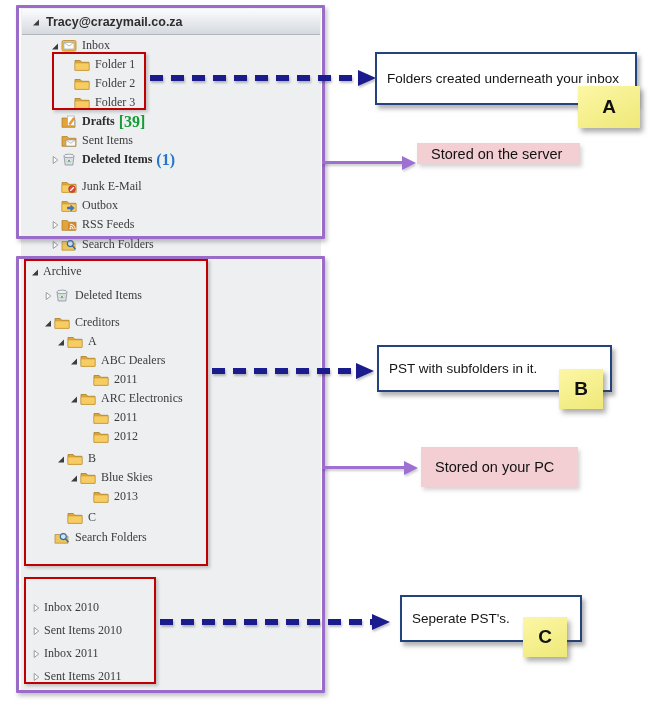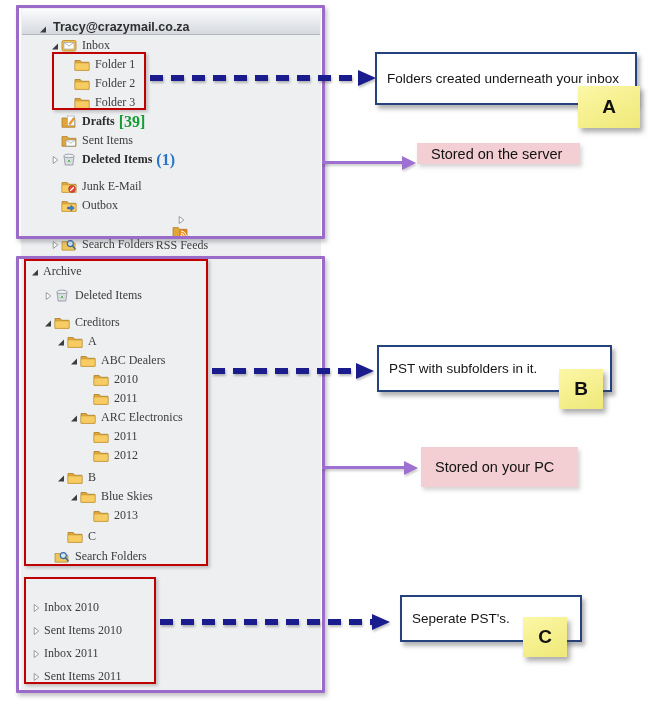--- a/index.html
+++ b/index.html
@@ -6,21 +6,21 @@
     --purple:#9a6bc9; --red:#c00000; --navy:#1a1c8e; --navybox:#24427c;
     --parrow:#9d70d2; --pink:#f3ced2; --panel:#edeff1;
     --green:#169c34; --blue:#2775c9;
   }
   html,body{margin:0;padding:0;background:#fff;}
   .canvas{position:relative;width:651px;height:715px;background:#fff;
     font-family:"Liberation Sans",sans-serif;overflow:hidden;}
   .panel{position:absolute;left:21px;top:8px;width:300px;height:683px;background:var(--panel);}
   .header-band{position:absolute;left:22px;top:9px;width:298px;height:26px;box-sizing:border-box;
     background:linear-gradient(#fbfcfd,#e4e7eb 60%,#d5d9de);border-bottom:1px solid #b3b6bc;
-    display:flex;align-items:flex-end;padding-left:14px;}
+    display:flex;align-items:center;padding-left:7px;}
   .hlabel{font-weight:bold;font-size:12.5px;color:#2e2e2e;margin-left:4px;}
   .tree{position:absolute;width:292px;font-family:Liberation Serif, serif;}
   .trow{display:flex;align-items:center;height:19px;}
   .pst-rows .trow{height:23px;}
   .twisty{width:13px;flex:none;display:flex;justify-content:center;align-items:center;}
   .ticon{width:19px;flex:none;display:flex;align-items:center;}
   .tlabel{font-size:12px;color:#3b3b3b;white-space:nowrap;margin-left:2px;}
   .tlabel.bold{font-weight:bold;color:#2c2c2c;}
   .tcount{font-size:16px;font-weight:bold;margin-left:4px;}
   .cg{color:var(--green);} .cb{color:var(--blue);}
@@ -167,21 +167,21 @@
         <span class="twisty"></span>
         <span class="ticon">
           <svg width="16" height="13" viewBox="0 0 16 13">
             <path d="M1 2.5h5.2l1.6 1.8H15v8H1z" fill="#e2a53a" stroke="#a87d24" stroke-width="0.7"></path>
             <path d="M1 5h14v7.3H1z" fill="#f7cd63" stroke="#c79a35" stroke-width="0.6"></path>
             <path d="M6.5 8h3.4V6.2l3.4 2.9-3.4 2.9V10H6.5z" fill="#3a7bd5" stroke="#235a9e" stroke-width="0.5"></path>
           </svg>
         </span>
         <span class="tlabel">Outbox</span>
       </div>
-      <div class="trow" style="padding-left: 26px; flex-direction: column;">
+      <div class="trow" style="padding-left: 26px;">
         <span class="twisty">
           <svg width="10" height="10" viewBox="0 0 10 10">
             <polygon points="3.2,1.5 7.8,5 3.2,8.5" fill="#fefefe" stroke="#9b9b9b" stroke-width="1"></polygon>
           </svg>
         </span>
         <span class="ticon">
           <svg width="16" height="13" viewBox="0 0 16 13">
             <path d="M1 2.5h5.2l1.6 1.8H15v8H1z" fill="#e2a53a" stroke="#a87d24" stroke-width="0.7"></path>
             <rect x="7.6" y="5" width="7" height="7" rx="1.2" fill="#ef8c20" stroke="#bf6a10" stroke-width="0.5"></rect>
             <circle cx="9.4" cy="10.4" r="0.9" fill="#fff"></circle>
@@ -274,30 +274,20 @@
         <span class="tlabel">ABC Dealers</span>
       </div>
       <div class="trow" style="padding-left: 58px;">
         <span class="twisty"></span>
         <span class="ticon">
           <svg width="16" height="13" viewBox="0 0 16 13">
             <path d="M1 2.5h5.2l1.6 1.8H15v8H1z" fill="#e2a53a" stroke="#a87d24" stroke-width="0.8"></path>
             <path d="M1 5h14v7.3H1z" fill="#f7cd63" stroke="#c79a35" stroke-width="0.6"></path>
           </svg>
         </span>
-        <span class="tlabel">2010</span>
-      </div>
-      <div class="trow" style="padding-left: 58px;">
-        <span class="twisty"></span>
-        <span class="ticon">
-          <svg width="16" height="13" viewBox="0 0 16 13">
-            <path d="M1 2.5h5.2l1.6 1.8H15v8H1z" fill="#e2a53a" stroke="#a87d24" stroke-width="0.8"></path>
-            <path d="M1 5h14v7.3H1z" fill="#f7cd63" stroke="#c79a35" stroke-width="0.6"></path>
-          </svg>
-        </span>
         <span class="tlabel">2011</span>
       </div>
       <div class="trow" style="padding-left: 45px;">
         <span class="twisty">
           <svg width="10" height="10" viewBox="0 0 10 10">
             <polygon points="8,2.5 8,8.5 2,8.5" fill="#3d3d3d"></polygon>
           </svg>
         </span>
         <span class="ticon">
           <svg width="16" height="13" viewBox="0 0 16 13">

